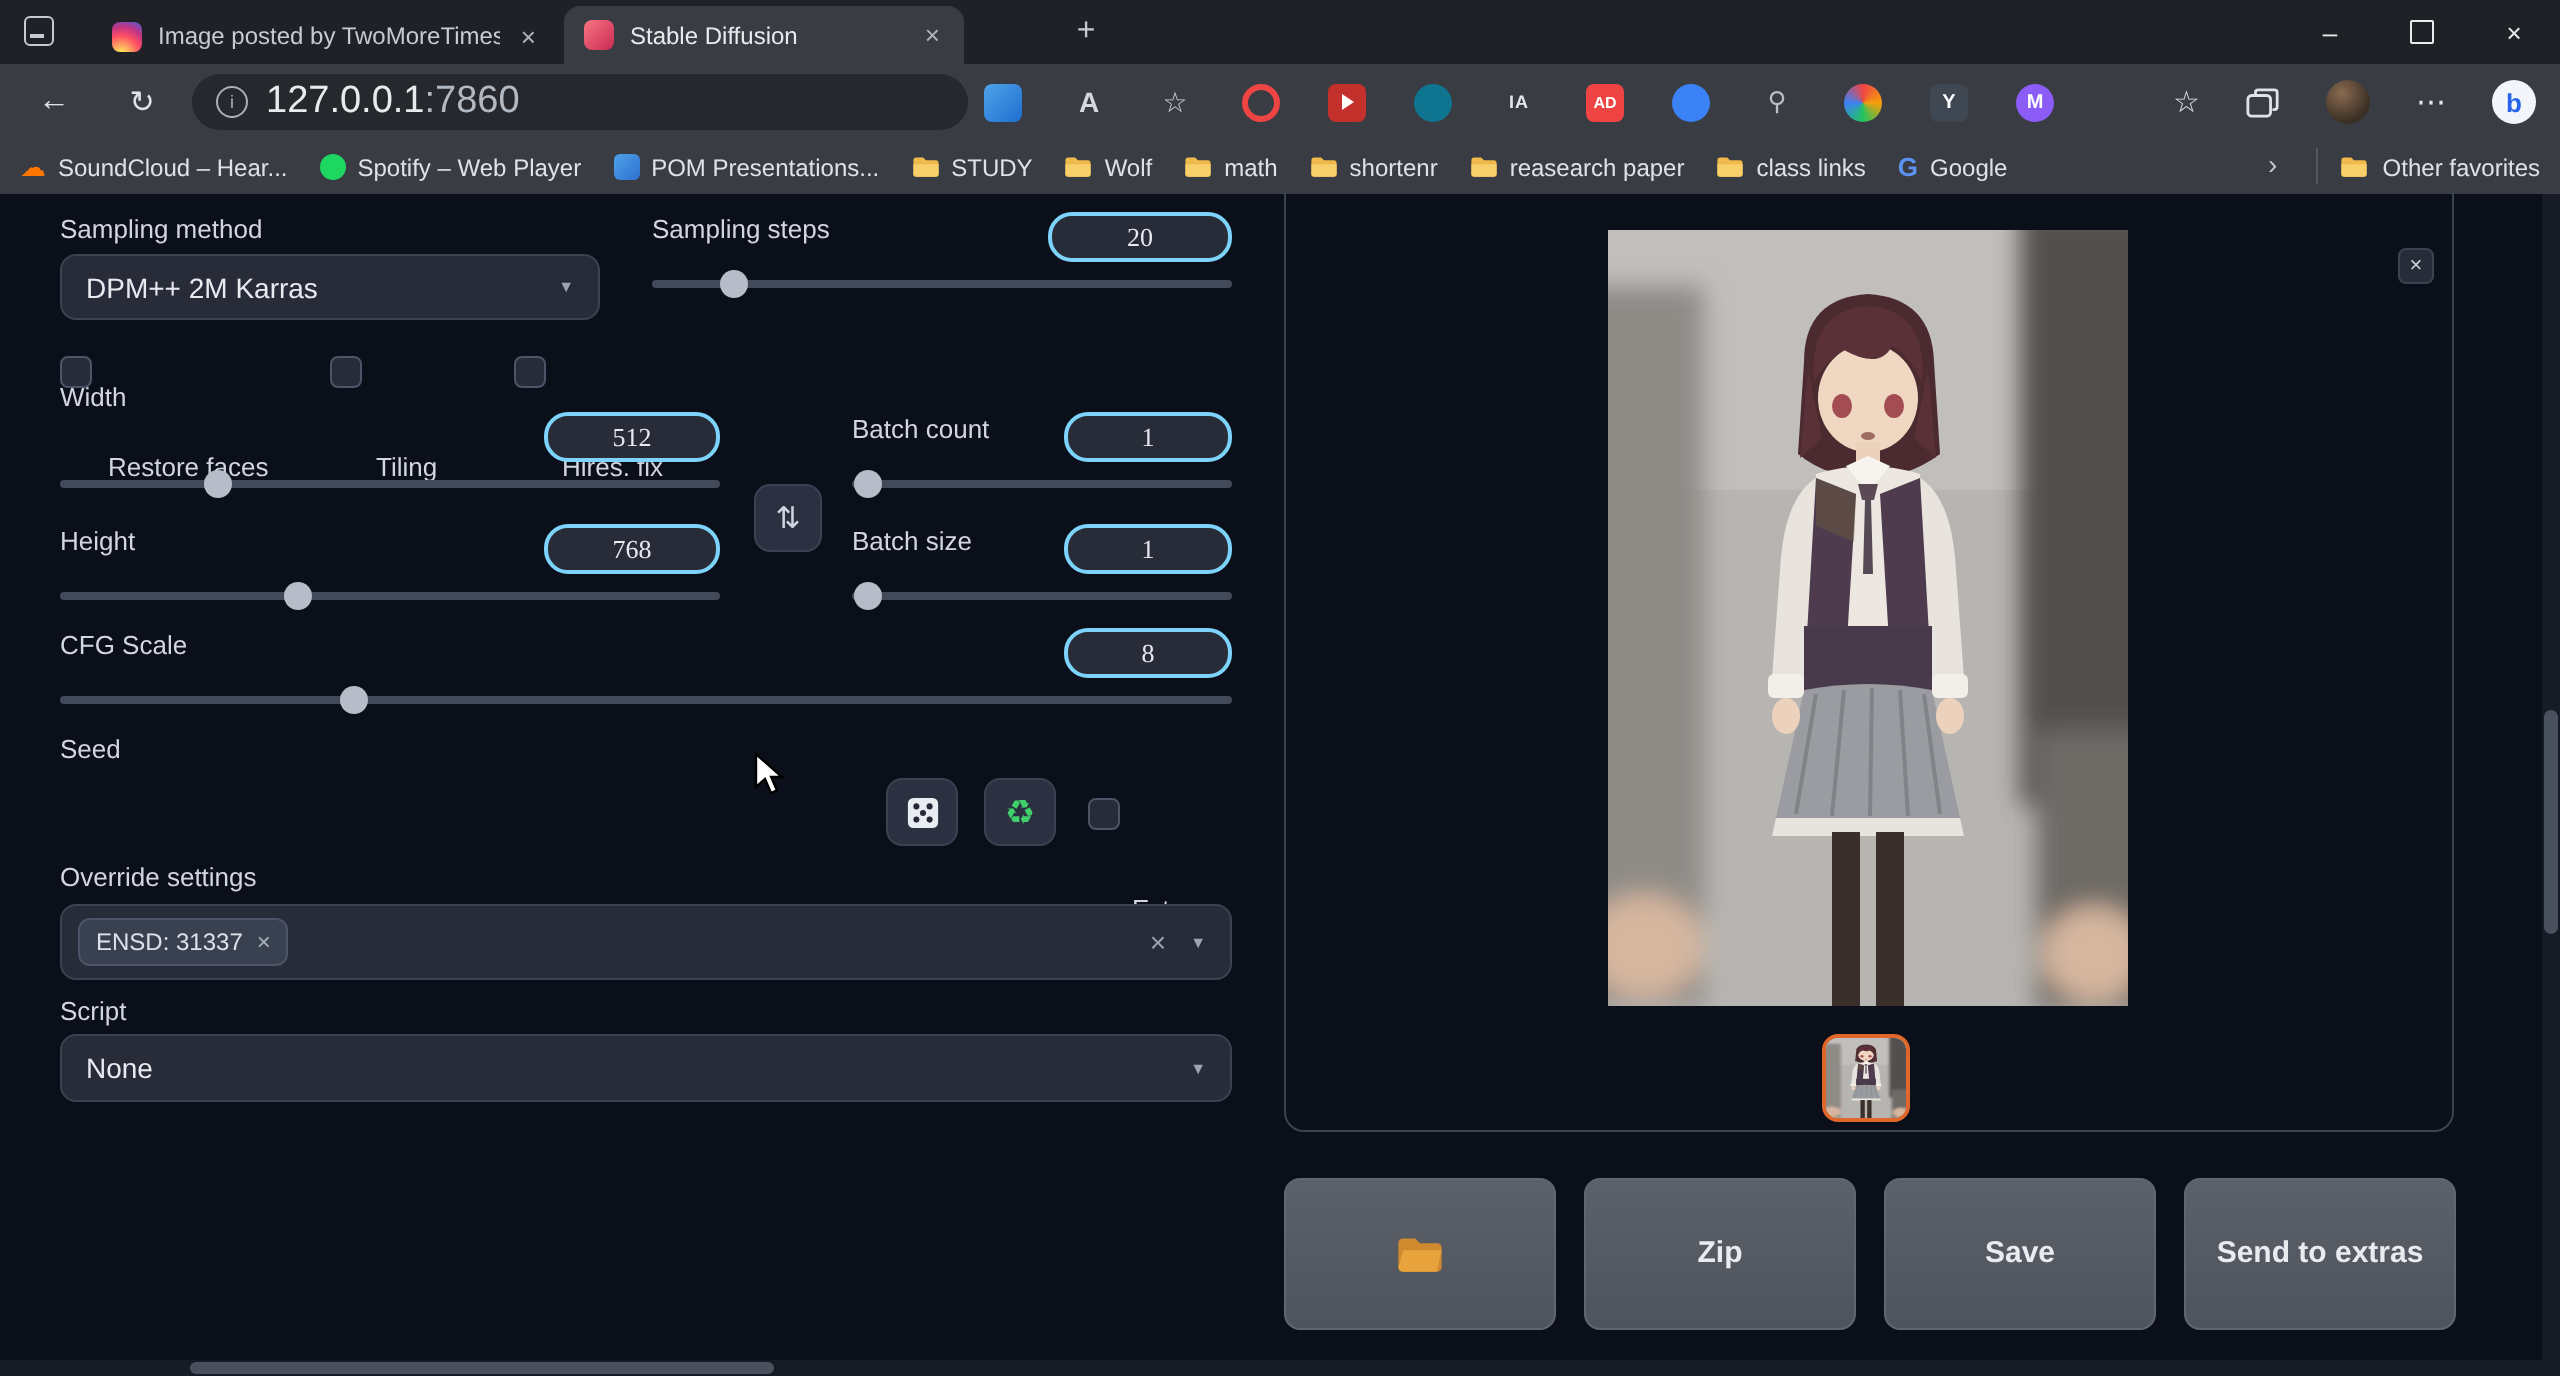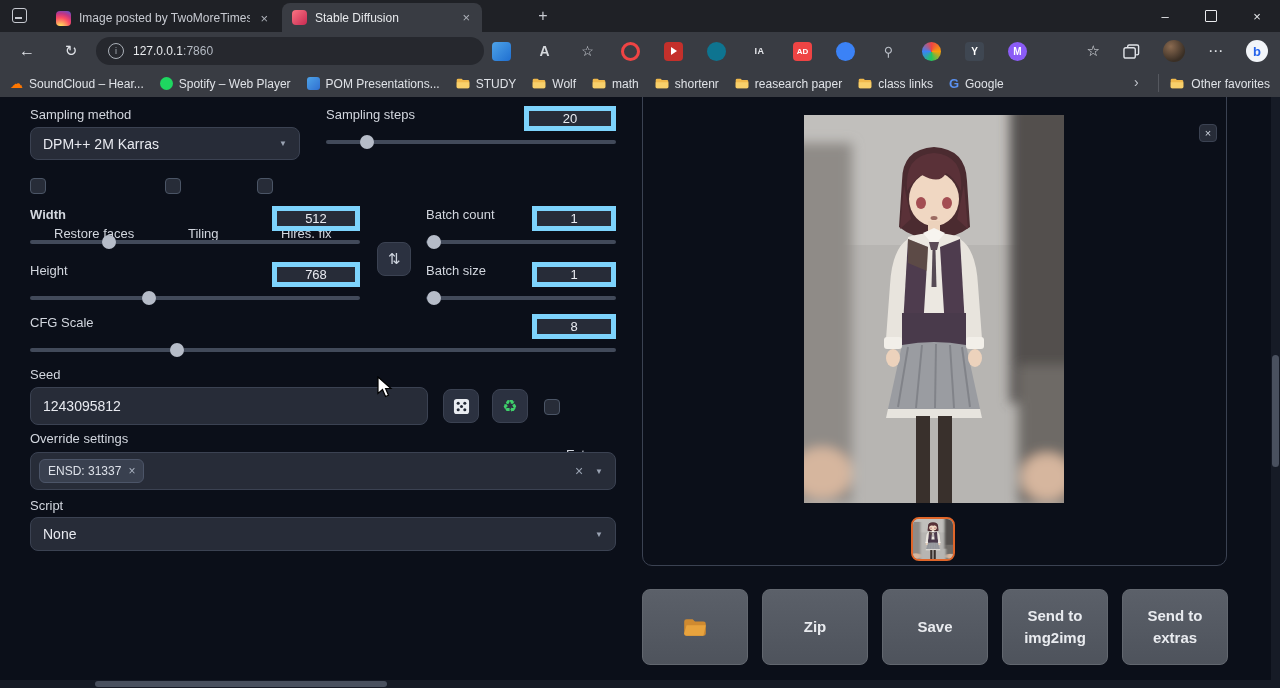--- a/index.html
+++ b/index.html
@@ -25,21 +25,21 @@
   .wincontrols{position:absolute;right:0;top:0;height:32px;display:flex;}
   .wc{width:46px;height:32px;display:flex;align-items:center;justify-content:center;color:#e8eaed;font-size:13px;}
   .wc .sq{width:10px;height:10px;border:1.2px solid #e8eaed;border-radius:1px;}
 
   .navbar{position:absolute;top:32px;left:0;right:0;height:38px;background:#393c43;}
   .navbtn{position:absolute;top:6px;width:26px;height:26px;display:flex;align-items:center;justify-content:center;color:#dfe2e7;font-size:16px;border-radius:50%;}
   .nb-back{left:14px;}
   .nb-refresh{left:58px;font-size:15px;}
   .addr{position:absolute;left:96px;top:5px;width:388px;height:28px;background:#26282e;border-radius:14px;display:flex;align-items:center;gap:9px;padding:0 12px;box-sizing:border-box;}
   .info-i{width:14px;height:14px;border:1px solid #aab0b8;border-radius:50%;color:#aab0b8;font-size:9px;display:flex;align-items:center;justify-content:center;flex:0 0 14px;}
-  .url{font-size:12px;color:#e8eaed;white-space:nowrap;}
+  .url{font-size:19px;color:#e8eaed;white-space:nowrap;}
   .url .port{color:#b3b9c2;}
   .ext-row{position:absolute;left:492px;top:9px;display:flex;gap:24px;align-items:center;height:20px;}
   .ext{width:19px;height:19px;display:flex;align-items:center;justify-content:center;border-radius:4px;font-size:10px;font-weight:bold;color:#fff;box-sizing:border-box;flex:0 0 19px;}
   .e-tag{background:linear-gradient(135deg,#4ea3e8,#1f6fd1);}
   .e-a{color:#d5d8dc;font-size:14px;}
   .e-star{color:#cfd3da;font-size:14px;}
   .e-ring{border:3px solid #ef4444;border-radius:50%;background:transparent;}
   .e-yt{background:#c4302b;}
   .e-yt::after{content:"";width:0;height:0;border-left:6px solid #fff;border-top:4px solid transparent;border-bottom:4px solid transparent;}
   .e-teal{background:#0e7490;border-radius:50%;}
@@ -61,21 +61,21 @@
   .ic-spotify{width:13px;height:13px;border-radius:50%;background:#1ed760;flex:0 0 13px;}
   .ic-pom{width:13px;height:13px;border-radius:3px;background:linear-gradient(135deg,#4ea3e8,#2f6fd1);flex:0 0 13px;}
   .ic-g{font-weight:bold;font-size:13px;color:#5b92f2;}
   .bm-chevron{position:absolute;left:1134px;top:4px;font-size:14px;color:#c3c7ce;}
   .bm-divider{position:absolute;left:1158px;top:4px;height:18px;width:1px;background:#55585f;}
   .other-fav{position:absolute;right:10px;top:0;height:27px;display:flex;gap:7px;align-items:center;}
 
   
   .page{position:absolute;top:97px;left:0;width:1271px;height:591px;background:#0b0f19;overflow:hidden;}
   .lbl{position:absolute;font-size:13px;color:#d2d6de;line-height:16px;}
-  .numbox{position:absolute;background:#272c38;border:5px solid #7dd3fc;border-radius:0;display:flex;align-items:center;justify-content:center;font-size:13px;color:#e8eaf0;box-sizing:border-box;}
+  .numbox{position:absolute;background:#272c38;border:2px solid #7dd3fc;border-radius:12px;display:flex;align-items:center;justify-content:center;font-size:13px;color:#e8eaf0;box-sizing:border-box;font-family:Liberation Serif, serif;}
   .dropdown{position:absolute;background:#272c38;border:1px solid #3b4252;border-radius:8px;display:flex;align-items:center;justify-content:space-between;padding:0 12px;font-size:14px;color:#e8eaf0;box-sizing:border-box;}
   .caret{font-size:8px;color:#9aa3b2;}
   .slider{position:absolute;height:4px;background:#424a5a;border-radius:2px;}
   .handle{position:absolute;top:50%;width:14px;height:14px;border-radius:50%;background:#b6bcc8;transform:translate(-50%,-50%);}
   .checkbox{position:absolute;width:16px;height:16px;background:#272c38;border:1px solid #4b5566;border-radius:4px;box-sizing:border-box;}
   .cblabel{position:absolute;font-size:13px;color:#d2d6de;line-height:16px;margin-top:48px;}
   .swapbtn{position:absolute;left:377px;top:145px;width:34px;height:34px;background:#2b3140;border:1px solid #3b4252;border-radius:8px;color:#cfd5df;font-size:15px;display:flex;align-items:center;justify-content:center;box-sizing:border-box;}
   .textinput{position:absolute;background:#272c38;border:1px solid #3b4252;border-radius:8px;display:flex;align-items:center;padding:0 12px;font-size:14px;color:#e8eaf0;box-sizing:border-box;}
   .iconbtn{position:absolute;width:36px;height:34px;background:#2b3140;border:1px solid #3b4252;border-radius:8px;display:flex;align-items:center;justify-content:center;box-sizing:border-box;}
   .recycle{color:#3fd06b;font-size:17px;line-height:1;}
@@ -317,21 +317,21 @@
       <span class="handle" style="left:14%;"></span>
     </div>
 
   <span class="checkbox" style="left:30px;top:81px;"></span>
   <span class="cblabel" style="left:54px;top:81px;">Restore faces</span>
   <span class="checkbox" style="left:165px;top:81px;"></span>
   <span class="cblabel" style="left:188px;top:81px;">Tiling</span>
   <span class="checkbox" style="left:257px;top:81px;"></span>
   <span class="cblabel" style="left:281px;top:81px;">Hires. fix</span>
 
-  <span class="lbl" style="left:30px;top:110px;font-weight:bold;">Width</span>
+  <span class="lbl" style="left:30px;top:94px;">Width</span>
   <div class="numbox" style="left:272px;top:109px;width:88px;height:25px;">512</div>
   <div class="slider" style="left:30px;top:143px;width:330px;">
       <span class="handle" style="left:24%;"></span>
     </div>
 
   <span class="lbl" style="left:426px;top:110px;">Batch count</span>
   <div class="numbox" style="left:532px;top:109px;width:84px;height:25px;">1</div>
   <div class="slider" style="left:426px;top:143px;width:190px;">
       <span class="handle" style="left:4%;"></span>
     </div>
@@ -352,23 +352,20 @@
       <span class="handle" style="left:4%;"></span>
     </div>
 
   <span class="lbl" style="left:30px;top:218px;">CFG Scale</span>
   <div class="numbox" style="left:532px;top:217px;width:84px;height:25px;">8</div>
   <div class="slider" style="left:30px;top:251px;width:586px;">
       <span class="handle" style="left:25%;"></span>
     </div>
 
   <span class="lbl" style="left:30px;top:270px;">Seed</span>
-  <div class="textinput" style="left:30px;top:290px;width:398px;height:38px;">
-      <span>1243095812</span>
-    </div>
   <div class="iconbtn" style="left:443px;top:292px;">
       <svg width="17" height="17">
         <use href="#sym-dice"></use>
       </svg>
     </div>
   <div class="iconbtn" style="left:492px;top:292px;">
       <span class="recycle">♻</span>
     </div>
   <span class="checkbox" style="left:544px;top:302px;"></span>
   <span class="cblabel" style="left:566px;top:302px;">Extra</span>
@@ -405,21 +402,20 @@
     </div>
 
   <div class="gbtns">
     <div class="gbtn">
         <svg width="24" height="19">
           <use href="#sym-folder-open"></use>
         </svg>
       </div>
     <div class="gbtn">Zip</div>
     <div class="gbtn">Save</div>
-    <div class="gbtn">Send to img2img</div>
     <div class="gbtn">Send to extras</div>
   </div>
 
   <span class="frag">1:37 MM</span>
 
   <div class="hscroll">
       <span class="hthumb"></span>
     </div>
 </div>
 

